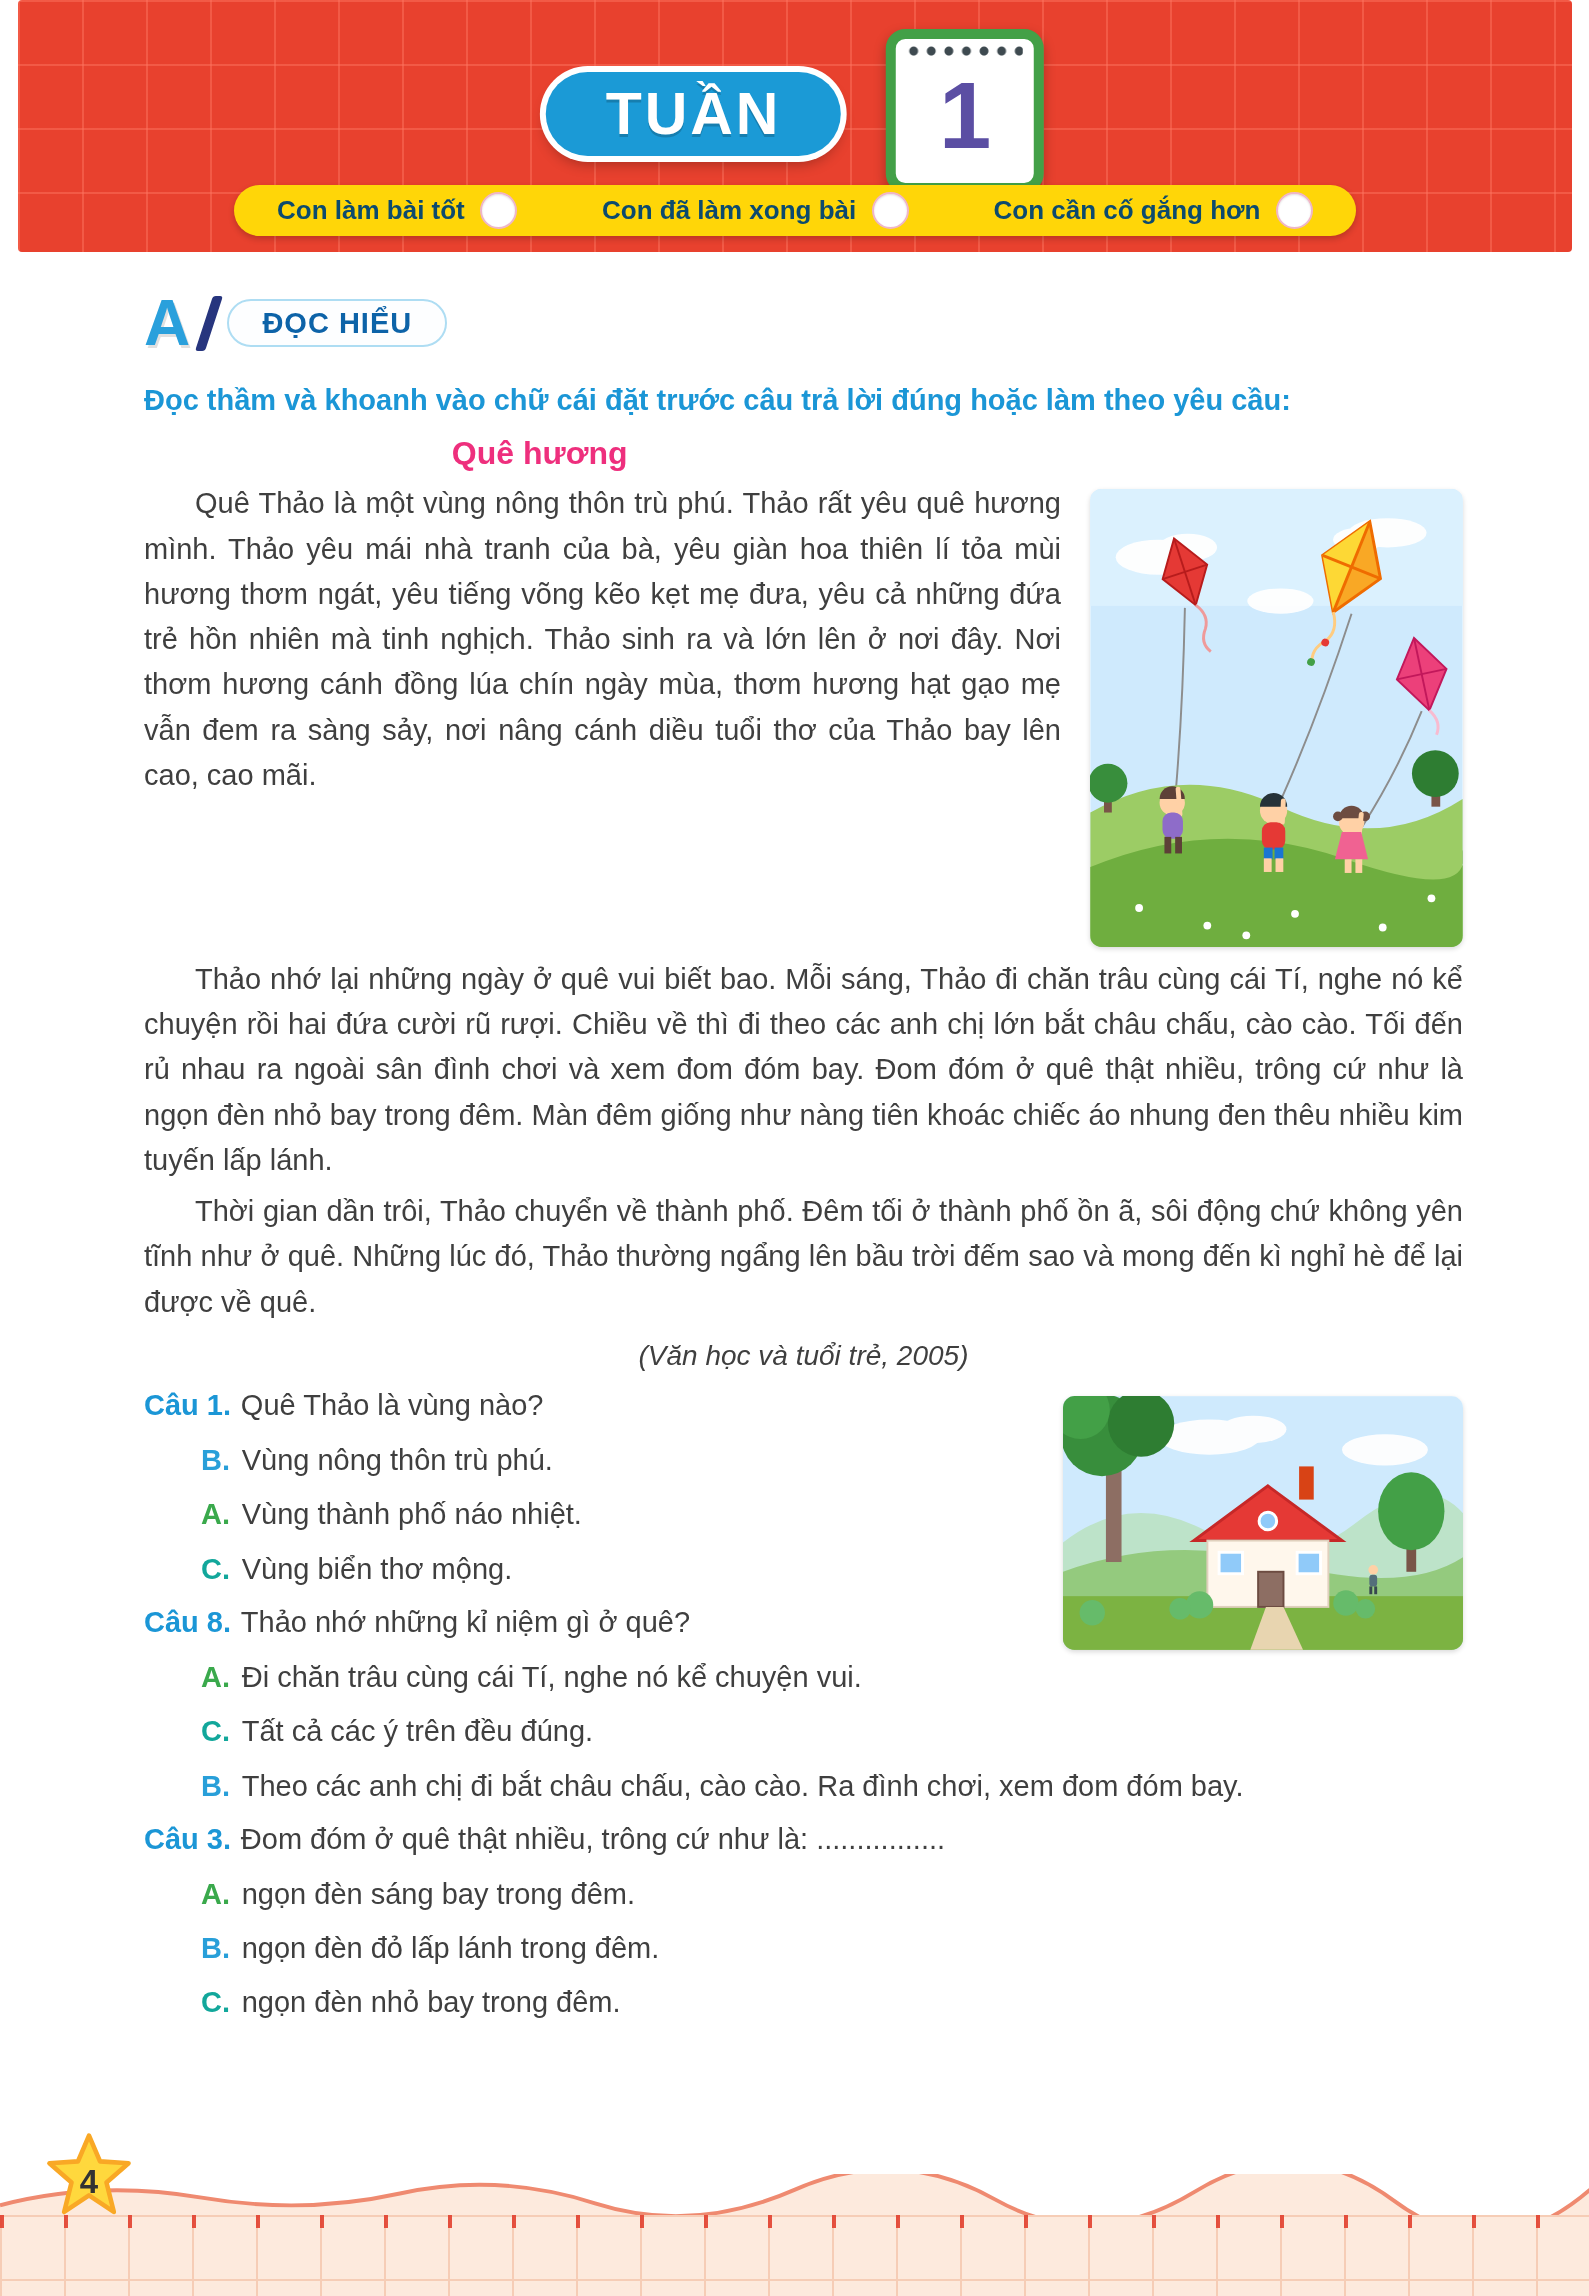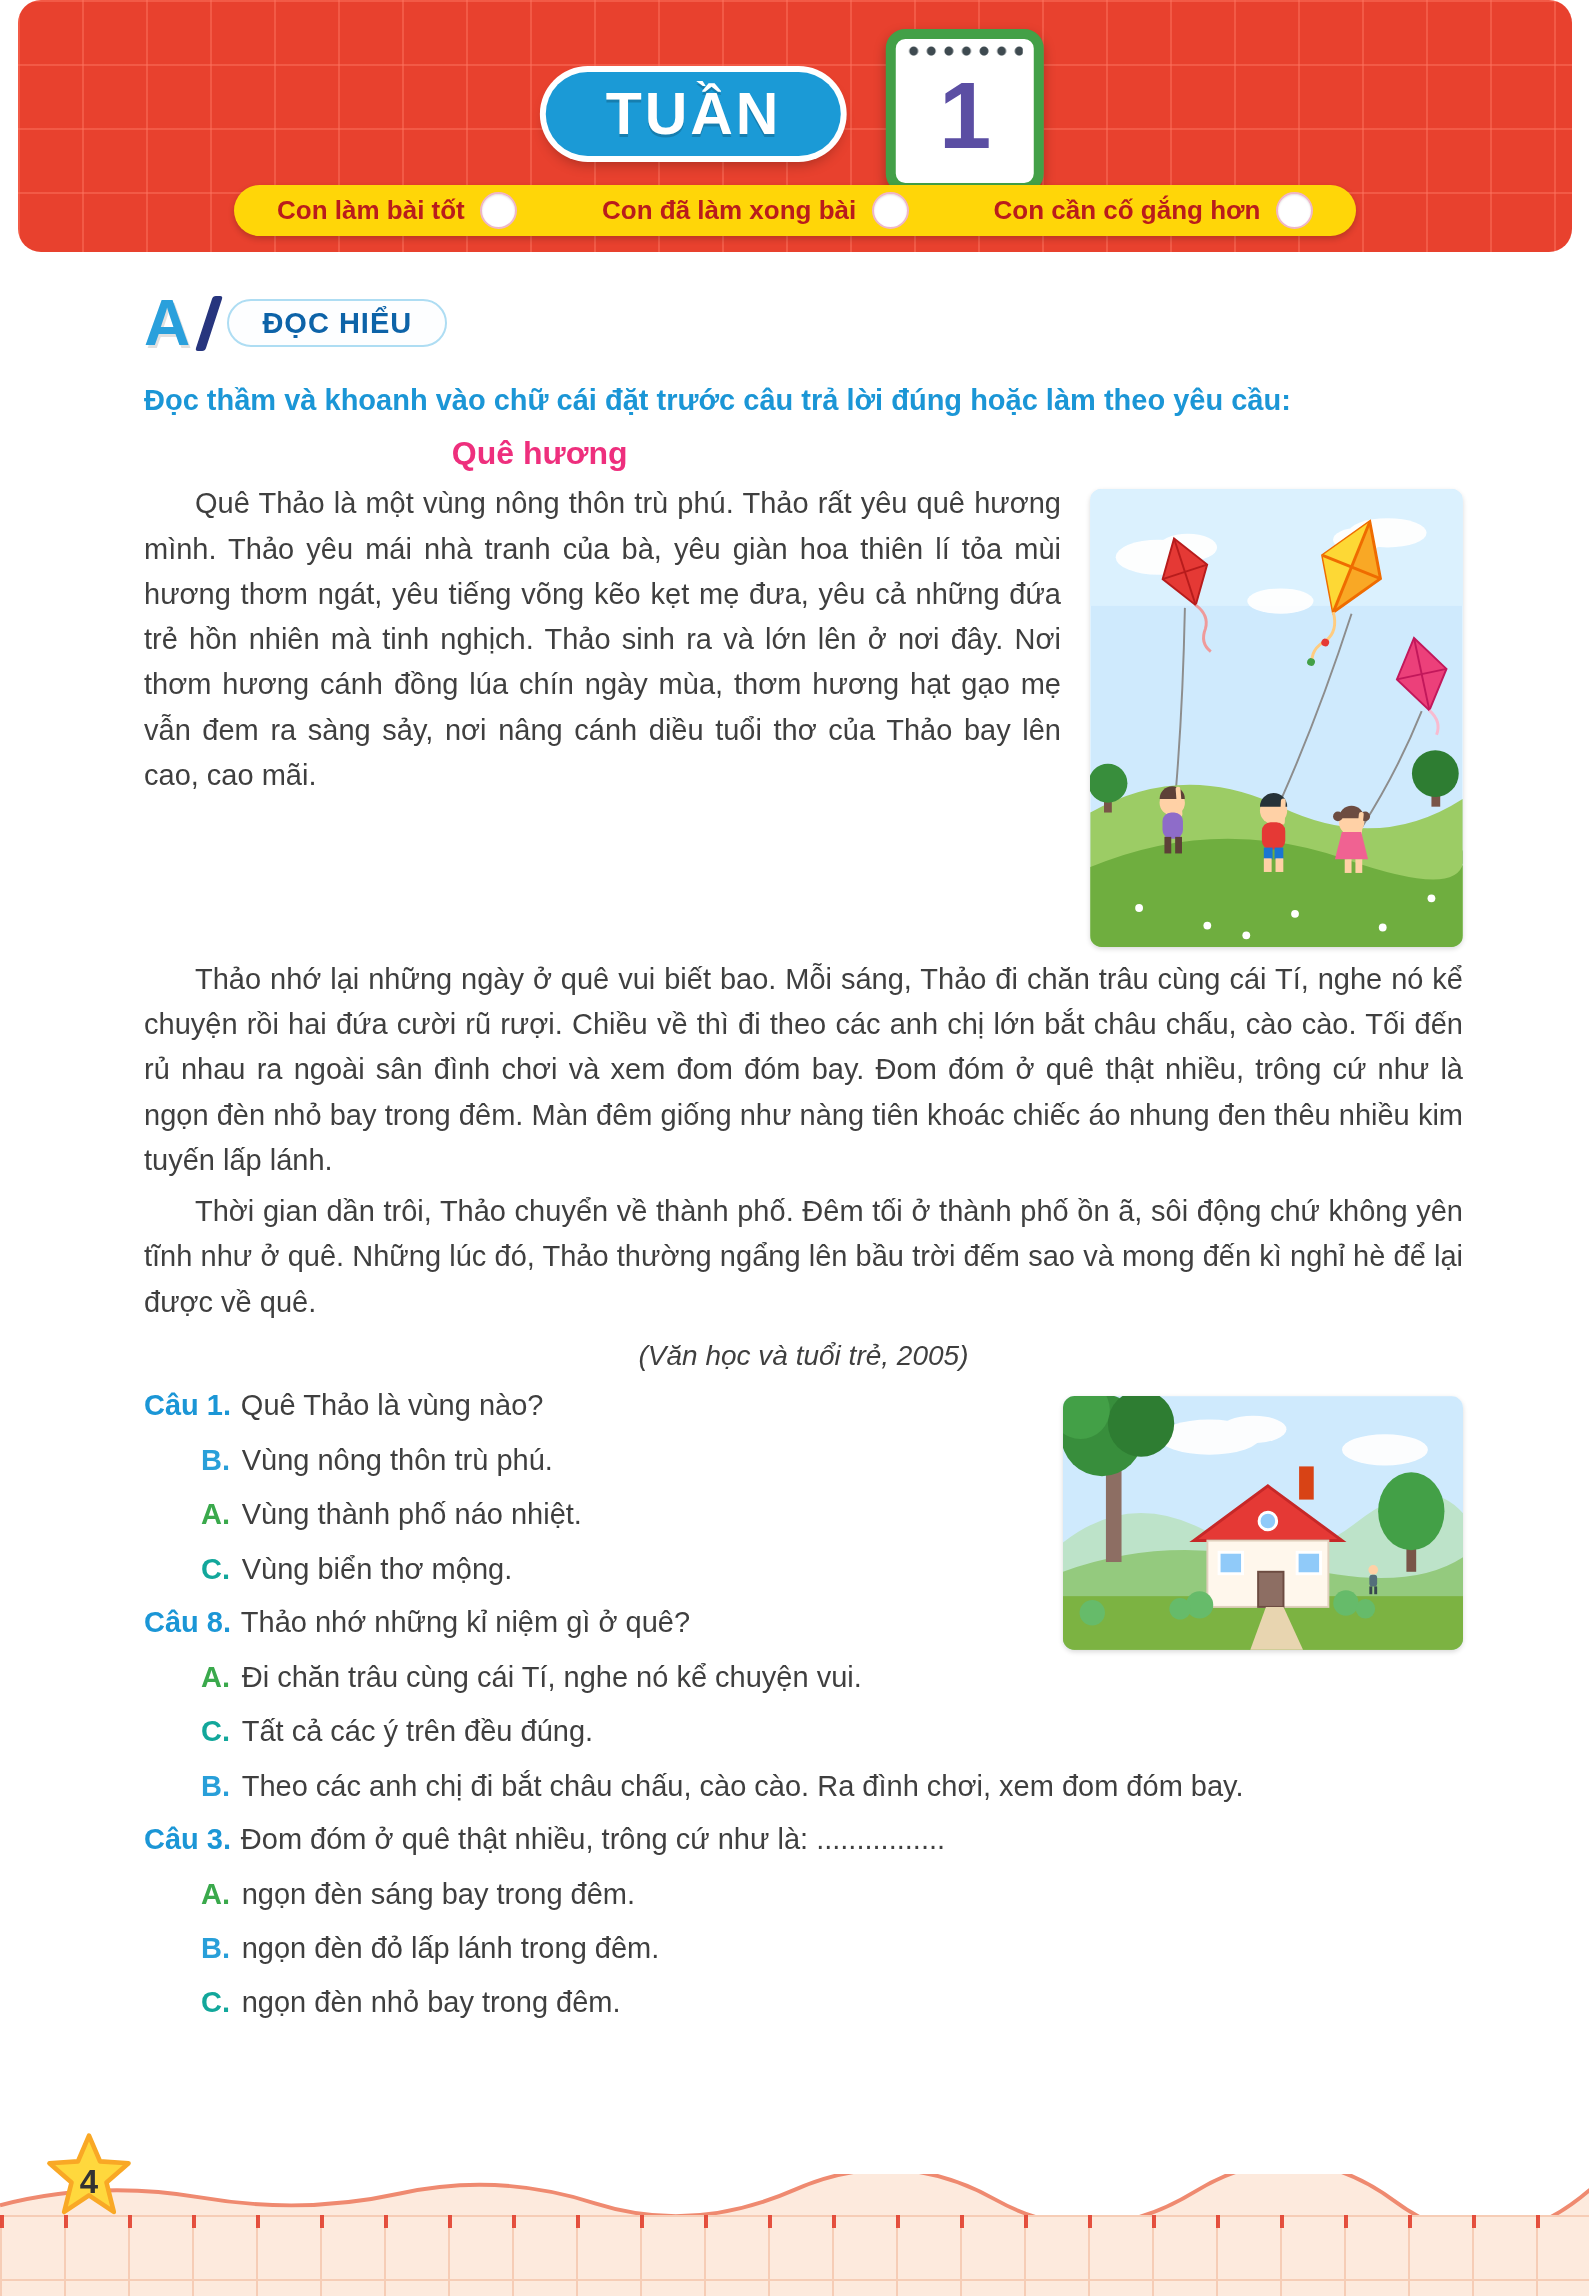--- a/index.html
+++ b/index.html
@@ -10,21 +10,21 @@
   }
 
   
   .header {
     margin:0 17.6px; height:252px; position:relative;
     background:#e8412e;
     background-image:
       linear-gradient(rgba(255,120,100,.45) 2px, transparent 2px),
       linear-gradient(90deg, rgba(255,120,100,.45) 2px, transparent 2px);
     background-size:64px 64px;
-    border-radius:23px;
+    border-radius:4px;
   }
   .badges {
     position:absolute; top:29px; left:50%; transform:translateX(-50%);
     display:flex; align-items:flex-start; gap:45px;
   }
   .week-pill {
     margin-top:43px;
     background:#1b9ad6; color:#fff; font-weight:bold; font-size:59px;
     letter-spacing:2.9px; padding:7.8px 60px; border-radius:53px;
     box-shadow:0 0 0 5.9px #ffffff, 0 7.8px 13.7px rgba(0,0,0,.3);
@@ -42,21 +42,21 @@
   }
   .cal-number { color:#5b4ea3; font-weight:bold; font-size:94px; margin-top:9.8px; }
 
   .banner {
     position:absolute; bottom:15.6px; left:50%; transform:translateX(-50%);
     width:1122px; height:51px; background:#ffd608; border-radius:27px;
     display:flex; align-items:center; justify-content:space-between;
     padding:0 43px; box-shadow:0 2.9px 5.9px rgba(0,0,0,.2);
   }
   .check-item { display:flex; align-items:center; gap:15.6px; }
-  .check-item .lbl { color:#b91c1c; font-weight:bold; font-size:26px; }
+  .check-item .lbl { color:#0c4a6e; font-weight:bold; font-size:26px; }
   .check-circle {
     width:37px; height:37px; border-radius:50%; background:#fff;
     border:2px solid #efb6c8; box-shadow:inset 0 1px 2px rgba(0,0,0,.12);
   }
 
   
   .content { padding:39px 127px 0 144px; }
 
   .section-head { display:flex; align-items:center; gap:13.7px; }
   .section-letter {

